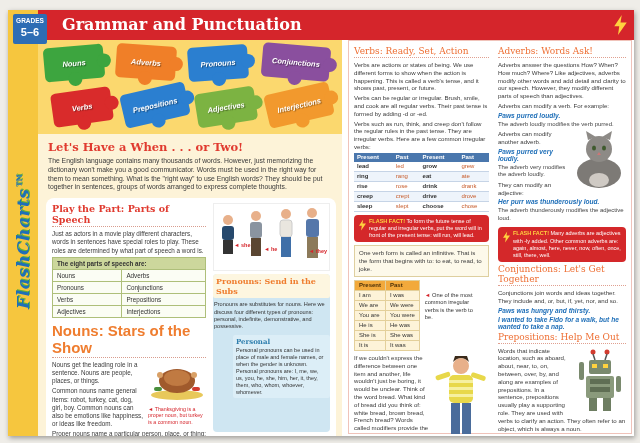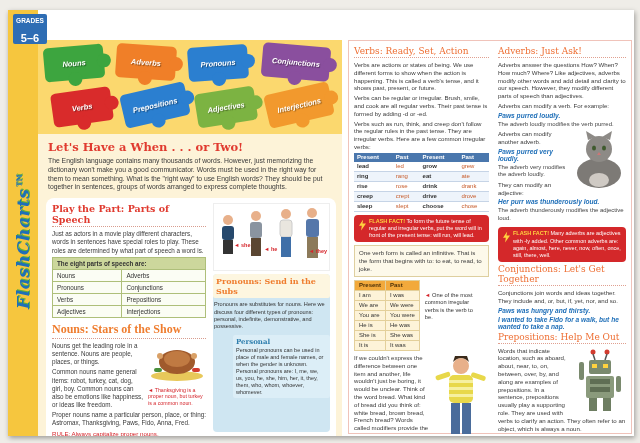--- a/index.html
+++ b/index.html
@@ -3,21 +3,21 @@
 <meta charset="utf-8">
 <style>
   html,body{margin:0;padding:0;width:640px;height:443px;overflow:hidden;background:#efede8;font-family:"Liberation Sans",sans-serif;}
   .card{position:absolute;left:8px;top:10px;width:626px;height:426px;background:#fff;box-shadow:1px 2px 5px rgba(0,0,0,.35);}
   
   .sidebar{position:absolute;left:0;top:0;width:30px;height:100%;background:#f6c63e;}
   .logo-wrap{position:absolute;left:0;top:110px;width:30px;height:240px;display:flex;align-items:center;justify-content:center;}
   .logo{transform:rotate(-90deg);white-space:nowrap;font-weight:bold;font-style:italic;font-size:17px;color:#1f6fb8;text-shadow:1px 1px 0 #5fae3c;letter-spacing:.5px;font-family:"DejaVu Serif",serif;}
   .grades{position:absolute;left:5px;top:4px;width:34px;height:30px;background:#2e6db4;color:#fff;z-index:6;text-align:center;border-radius:2px;line-height:1;padding-top:4px;box-sizing:border-box;}
   .grades .g1{font-size:6.5px;font-weight:bold;display:block;}
-  .grades .g2{font-size:11px;font-weight:bold;display:block;margin-top:8px;}
+  .grades .g2{font-size:11px;font-weight:bold;display:block;margin-top:2px;}
   
   .hdr{position:absolute;left:30px;top:0;right:0;height:30px;background:#d5252b;}
   .hdr-title{color:#fff;font-family:"DejaVu Serif",serif;font-weight:bold;font-size:16px;line-height:30px;padding-left:24px;}
   .hdr-bolt{position:absolute;right:7px;top:5px;width:13px;height:20px;}
   
   .page-l{position:absolute;left:30px;top:30px;width:304px;bottom:0;background:#fdf3d8;overflow:hidden;}
   .page-r{position:absolute;left:340px;top:30px;right:2px;bottom:2px;background:#fff;box-shadow:inset 0 0 0 1px #f0c3ba;overflow:hidden;padding:4px 6px;box-sizing:border-box;}
   
   .band{position:relative;height:94px;background:#fbd86e;}
   .pz{position:absolute;width:60px;height:34px;border-radius:5px;display:flex;align-items:center;justify-content:center;}
@@ -26,21 +26,21 @@
   .pz span{color:#fff;font-weight:bold;font-style:italic;font-size:7.5px;text-shadow:1px 1px 1px rgba(0,0,0,.4);}
   
   .intro{padding:4px 10px 2px 10px;}
   .h-intro{color:#e03a2f;font-family:"DejaVu Serif",serif;font-weight:bold;font-size:11.5px;margin:2px 0 3px;}
   .intro p{font-size:6.8px;line-height:1.3;color:#3a3a3a;margin:0;}
   
   .panel{background:#fff;border-radius:8px;margin:4px 6px 0 8px;padding:5px 6px;display:flex;gap:7px;height:238px;overflow:hidden;}
   .colL{width:166px;}
   .colM{width:117px;}
   .h2r{color:#e03a2f;font-family:"DejaVu Serif",serif;font-weight:bold;font-size:9.5px;border-bottom:1px dotted #d89c8e;padding-bottom:1px;margin:0 0 3px;}
-  .h2o{color:#ef7d2f;font-family:Liberation Serif, serif;font-weight:bold;font-size:12px;border-bottom:1px dotted #d89c8e;padding-bottom:1px;margin:4px 0 3px;}
+  .h2o{color:#ef7d2f;font-family:Liberation Sans, sans-serif;font-weight:bold;font-size:15px;border-bottom:1px dotted #d89c8e;padding-bottom:1px;margin:4px 0 3px;}
   .bt{font-size:6.3px;line-height:1.3;color:#3a3a3a;margin:0 0 2px;}
   table{border-collapse:collapse;}
   .parts-tbl{width:100%;margin:2px 0 2px;}
   .parts-tbl td{border:1px solid #aebf7a;font-size:6.3px;padding:2px 4px;background:#fbfdf4;color:#333;}
   .parts-tbl .cap{background:#ccd79c;font-weight:bold;}
   .float-turkey{float:right;width:58px;margin:0 0 2px 4px;}
   .float-turkey .cap2{font-size:5.3px;color:#d5252b;line-height:1.25;margin-top:1px;}
   .rule{font-size:6.2px;color:#d5252b;margin:2px 0;}
   .ff{background:#d4282a;border-radius:4px;color:#fff;font-size:5.5px;line-height:1.3;padding:3px 5px;display:flex;gap:3px;align-items:flex-start;margin-top:3px;}
   .ff b{color:#ffd23f;}
@@ -86,20 +86,26 @@
   <div class="sidebar">
     <div class="logo-wrap">
         <span class="logo">FlashCharts™</span>
       </div>
   </div>
   <div class="grades">
     <span class="g1">GRADES</span>
     <span class="g2">5–6</span>
   </div>
 
+  <div class="hdr">
+    <div class="hdr-title">Grammar and Punctuation</div>
+    <svg class="hdr-bolt" viewBox="0 0 10 16">
+        <polygon points="6,0 0,9 4,9 3,16 10,6 5,6" fill="#ffd23f"></polygon>
+      </svg>
+  </div>
 
   <div class="page-l">
     <div class="band">
       <div class="pz" style="left:6px;top:6px;background:#3da53f;transform:rotate(-5deg);">
           <span>Nouns</span>
         </div>
       <div class="pz" style="left:78px;top:5px;background:#f07f28;transform:rotate(4deg);">
           <span>Adverbs</span>
         </div>
       <div class="pz" style="left:150px;top:6px;background:#2b7fd0;transform:rotate(-4deg);">
@@ -313,21 +319,21 @@
               <rect x="29" y="49" width="9" height="38" fill="#4a6c9b"></rect>
             <rect x="16" y="87" width="11" height="14" rx="2" fill="#8a8f96"></rect>
               <rect x="29" y="87" width="11" height="14" rx="2" fill="#8a8f96"></rect>
           </svg>
           <p class="rt">If we couldn't express the difference between one item and another, life wouldn't just be boring, it would be unclear. Think of the word bread. What kind of bread did you think of: white bread, brown bread, French bread? Words called modifiers provide the details that make our speech interesting. Adjectives are modifiers that describe or modify nouns.</p>
 
         </div>
       </div>
 
       <div class="colB">
-        <div class="h3">Adverbs: Just Ask!</div>
+        <div class="h3">Adverbs: Words Ask!</div>
         <p class="rt">Adverbs answer the questions How? When? How much? Where? Like adjectives, adverbs modify other words and add detail and clarity to our speech. However, they modify different parts of speech than adjectives.</p>
         <p class="rt">Adverbs can modify a verb. For example:</p>
         <p class="ex">Paws purred loudly.</p>
         <p class="nt">The adverb loudly modifies the verb purred.</p>
         <svg class="float-cat" viewBox="0 0 54 58" width="54" height="58">
           <ellipse cx="27" cy="42" rx="22" ry="15" fill="#7d7a76"></ellipse>
           <circle cx="27" cy="18" r="13" fill="#8d8a86"></circle>
           <polygon points="16,9 14,0 24,6" fill="#8d8a86"></polygon>
             <polygon points="38,9 40,0 30,6" fill="#8d8a86"></polygon>
           <ellipse cx="22" cy="17" rx="2" ry="2.6" fill="#3f5a2e"></ellipse>

